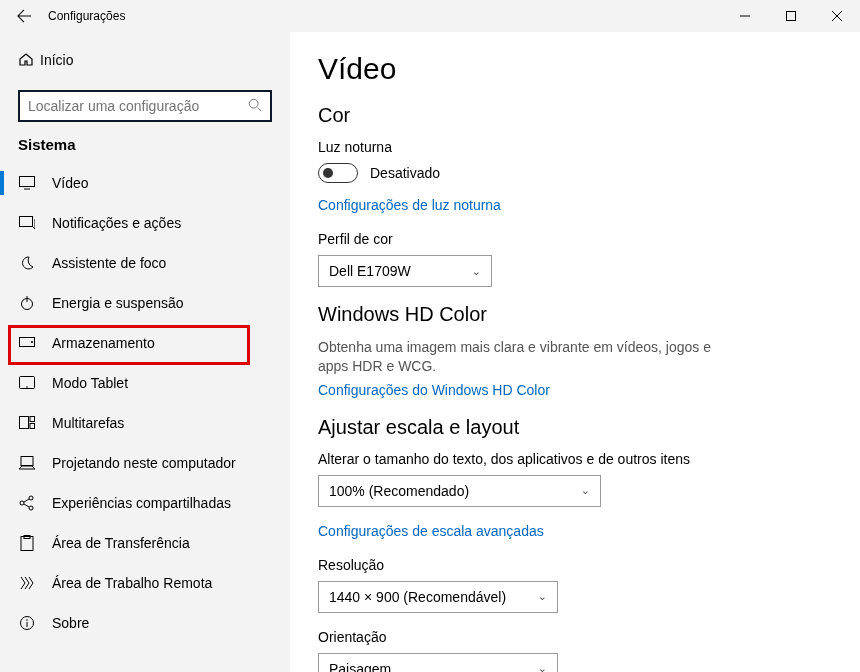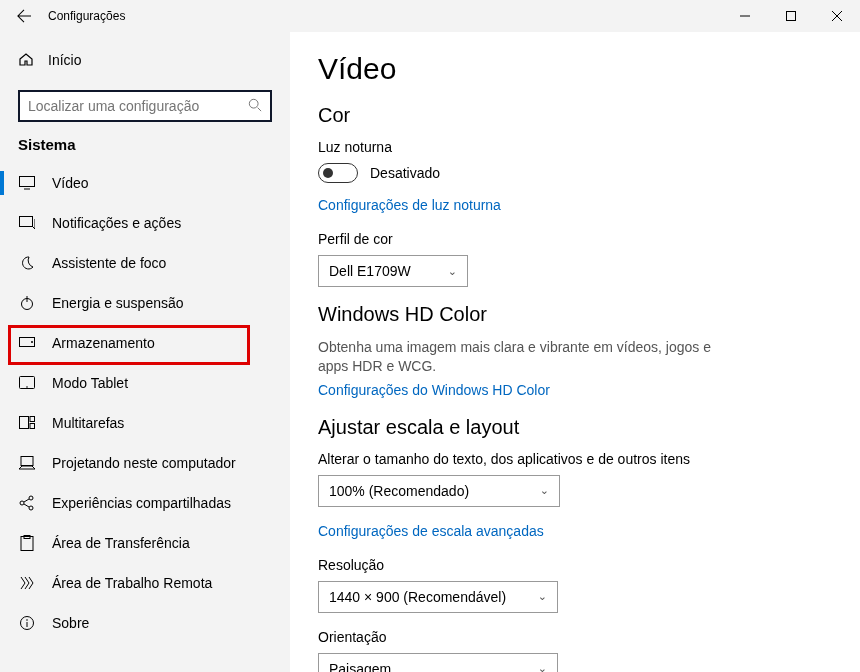--- a/index.html
+++ b/index.html
@@ -42,21 +42,21 @@
     width: 290px;
     background: #f3f3f3;
     padding-top: 8px;
     overflow: hidden;
     position: relative;
   }
   .home {
     display:flex; align-items:center;
     height: 40px;
     padding-left: 18px;
-    gap: 14px;
+    gap: 6px;
   }
   .searchbox {
     margin: 10px 18px 14px 18px;
     height: 32px;
     border: 2px solid #0f172a;
     background: #fff;
     display:flex; align-items:center;
     padding: 0 8px;
   }
   .searchbox input {
@@ -318,32 +318,32 @@
     <div class="label">Luz noturna</div>
     <div class="toggle-row">
       <div class="toggle">
         <div class="knob"></div>
       </div>
       <span>Desativado</span>
     </div>
     <a class="link">Configurações de luz noturna</a>
 
     <div class="label">Perfil de cor</div>
-    <div class="combo" style="width:150px">
+    <div class="combo" style="width:174px">
       <span>Dell E1709W</span>
       <span class="chev">⌄</span>
     </div>
 
     <h2>Windows HD Color</h2>
     <div class="desc" style="max-width:400px">Obtenha uma imagem mais clara e vibrante em vídeos, jogos e apps HDR e WCG.</div>
     <a class="link">Configurações do Windows HD Color</a>
 
     <h2>Ajustar escala e layout</h2>
     <div class="label">Alterar o tamanho do texto, dos aplicativos e de outros itens</div>
-    <div class="combo" style="width:242px">
+    <div class="combo" style="width:283px">
       <span>100% (Recomendado)</span>
       <span class="chev">⌄</span>
     </div>
     <a class="link">Configurações de escala avançadas</a>
 
     <div class="label">Resolução</div>
     <div class="combo" style="width:240px">
       <span>1440 × 900 (Recomendável)</span>
       <span class="chev">⌄</span>
     </div>

